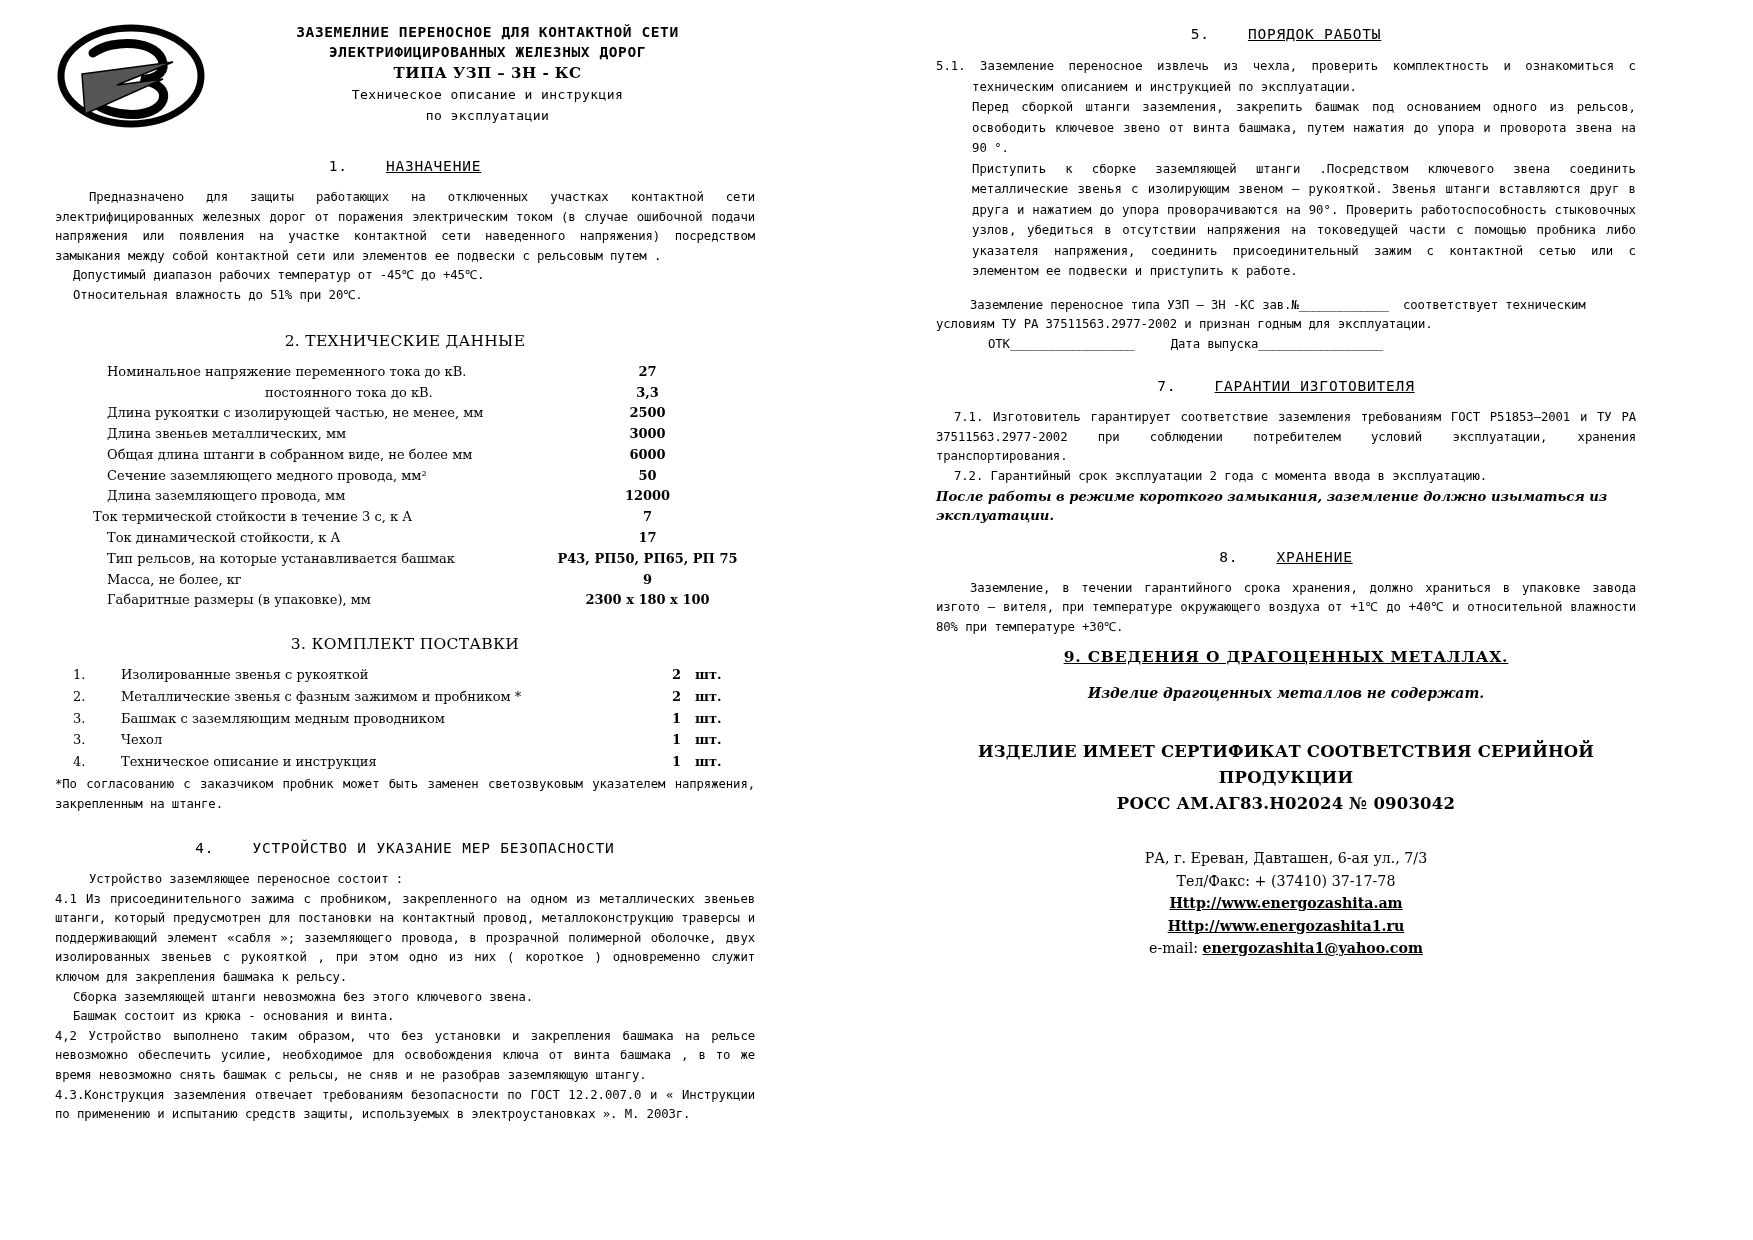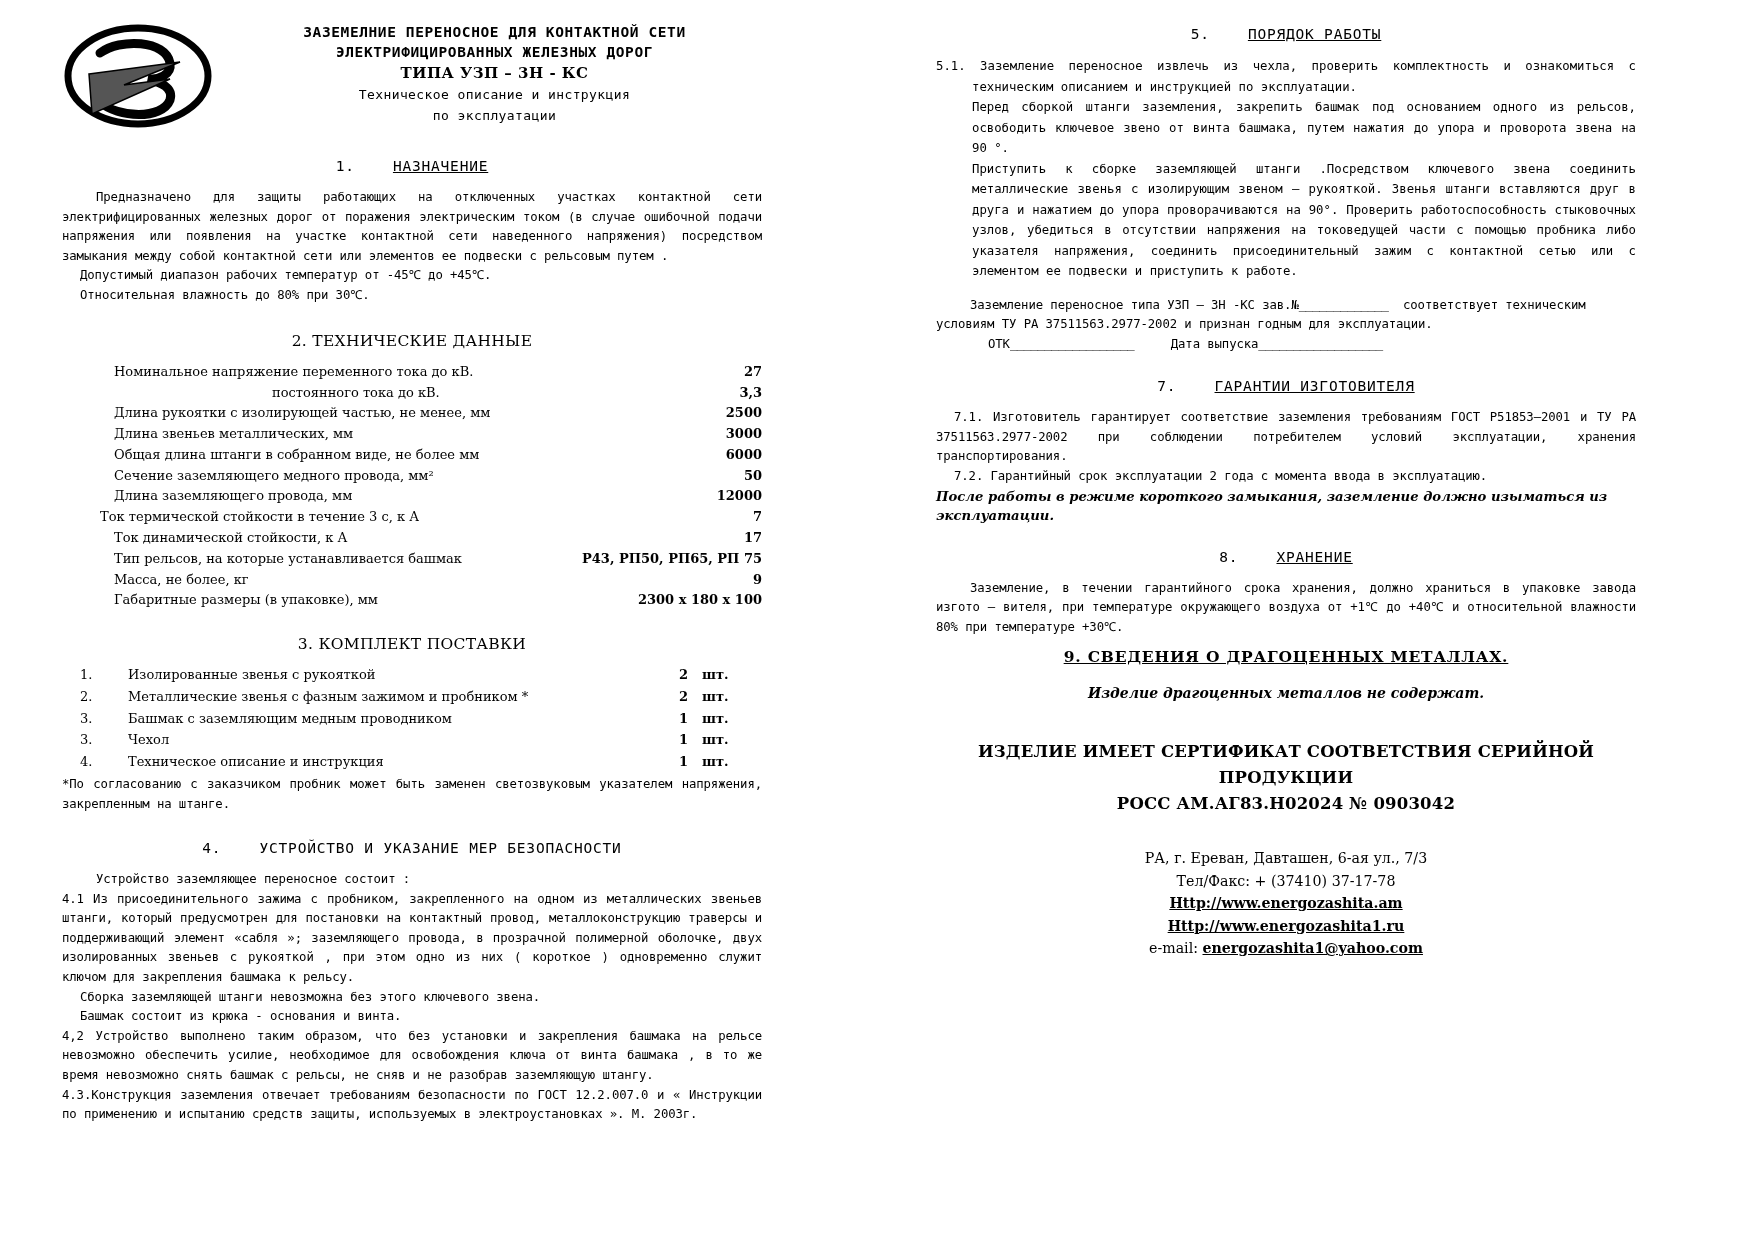--- a/index.html
+++ b/index.html
@@ -14,21 +14,21 @@
     background: #ffffff;
     font-family: "DejaVu Serif", serif;
     color: #000000;
     overflow: hidden;
   }
   .col {
     position: absolute;
     top: 0;
     width: 700px;
   }
-  .col-left  { left: 62px;  }
+  .col-left  { left: 55px;  }
   .col-right { left: 936px; }
 
   
   .header {
     position: relative;
     height: 120px;
     margin-top: 22px;
   }
   .logo {
     position: absolute;
@@ -102,21 +102,21 @@
   }
   .spec td {
     padding: 1.2px 0;
     vertical-align: top;
     line-height: 18.4px;
   }
   .spec td.lbl { padding-left: 52px; white-space: nowrap; }
   .spec td.lbl.tight { padding-left: 38px; }
   .spec td.lbl.deep  { padding-left: 210px; }
   .spec td.val {
-    text-align: right;
+    text-align: center;
     font-weight: bold;
     width: 215px;
     white-space: nowrap;
   }
 
   
   .kit {
     width: 100%;
     border-collapse: collapse;
     font-family: "DejaVu Serif", serif;
@@ -193,21 +193,21 @@
       </div>
     </div>
 
     <div class="sec-head">
       <span>1.</span>
       &nbsp;&nbsp;
       <span class="u">НАЗНАЧЕНИЕ</span>
     </div>
     <p class="body ind" style="margin-top:14px">Предназначено для защиты работающих на отключенных участках контактной сети электрифицированных железных дорог от поражения электрическим током (в случае ошибочной подачи напряжения или появления на участке контактной сети наведенного напряжения) посредством замыкания между собой контактной сети или элементов ее  подвески с рельсовым  путем .</p>
     <p class="body ind-sm">Допустимый диапазон рабочих температур от -45℃ до +45℃.</p>
-    <p class="body ind-sm">Относительная влажность до 80% при 30℃.</p>
+    <p class="body ind-sm">Относительная влажность до 51% при 20℃.</p>
 
     <div class="sec-head serif" style="margin-top:26px">2. ТЕХНИЧЕСКИЕ ДАННЫЕ</div>
     <table class="spec" style="margin-top:10px">
       <tbody>
         <tr>
           <td class="lbl">Номинальное напряжение  переменного тока до  кВ.</td>
           <td class="val">27</td>
         </tr>
         <tr>
           <td class="lbl deep">постоянного тока  до  кВ.</td>

